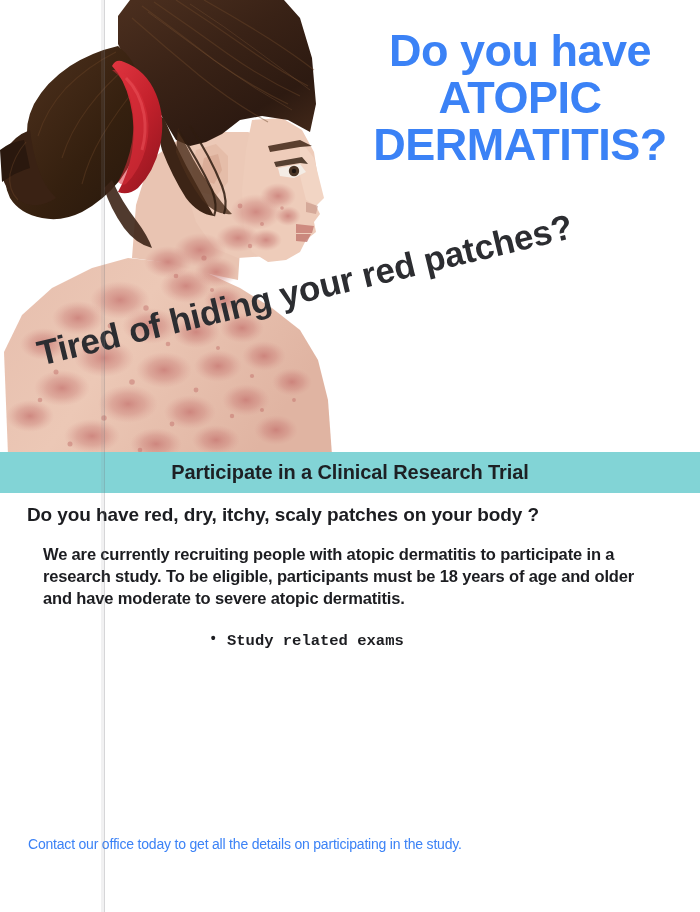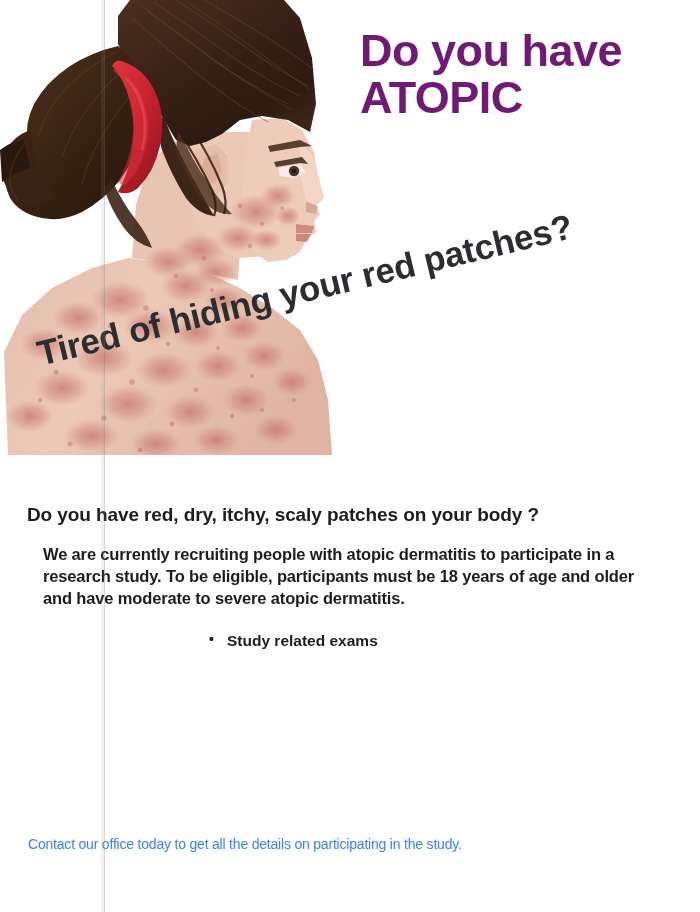--- a/index.html
+++ b/index.html
@@ -49,30 +49,30 @@
     width: 340px;
     height: 455px;
     z-index: 5;
     overflow: hidden;
   }
   .photo svg { display: block; }
 
   
   .headline {
     position: absolute;
-    left: 360px;
+    left: 352px;
     top: 28px;
     width: 336px;
     z-index: 20;
-    color: #701a75;
+    color: #3b82f6;
     font-weight: bold;
     font-size: 45px;
     line-height: 1.04;
     letter-spacing: -0.5px;
-    text-align: left;
+    text-align: center;
   }
   .headline .l1 { display: block; }
   .headline .l2 { display: block; }
   .headline .l3 { display: block; }
 
   
   .tagline-wrap {
     position: absolute;
     left: 28px;
     top: 262px;
@@ -156,20 +156,21 @@
     list-style: none;
     margin: 0;
     padding: 0;
   }
   .bullets li {
     font-size: 15.5px;
     font-weight: bold;
     line-height: 1.42;
     padding-left: 22px;
     position: relative;
+    font-family: Liberation Mono, monospace;
   }
   .bullets li::before {
     content: "\2022";
     position: absolute;
     left: 4px;
     top: 0;
     font-size: 14px;
   }
 
   
@@ -384,26 +385,30 @@
         <path d="M126,78 Q140,92 144,114 Q147,132 142,150" stroke="#f05a62" stroke-width="3" fill="none" opacity="0.45"></path>
       </g>
 
       <rect x="300" y="0" width="40" height="455" fill="#ffffff" opacity="0.0"></rect>
     </svg>
   </div>
 
   <div class="headline">
     <span class="l1">Do you have</span>
     <span class="l2">ATOPIC</span>
+    <span class="l3">DERMATITIS?</span>
   </div>
 
   <div class="tagline-wrap">
     <div class="tagline">Tired of hiding your red patches?</div>
   </div>
 
+  <div class="banner">
+    <span class="banner-title">Participate in a Clinical Research Trial</span>
+  </div>
 
   <div class="body-copy">
     <p class="lead">Do you have red, dry, itchy, scaly patches on your body ?</p>
     <p class="para">We are currently recruiting people with atopic dermatitis to participate in a research study.  To be eligible, participants must be 18 years of age and older and have moderate to severe atopic dermatitis.</p>
   </div>
 
   <div class="qualified">
     <ul class="bullets">
       <li>Study related exams</li>
     </ul>

